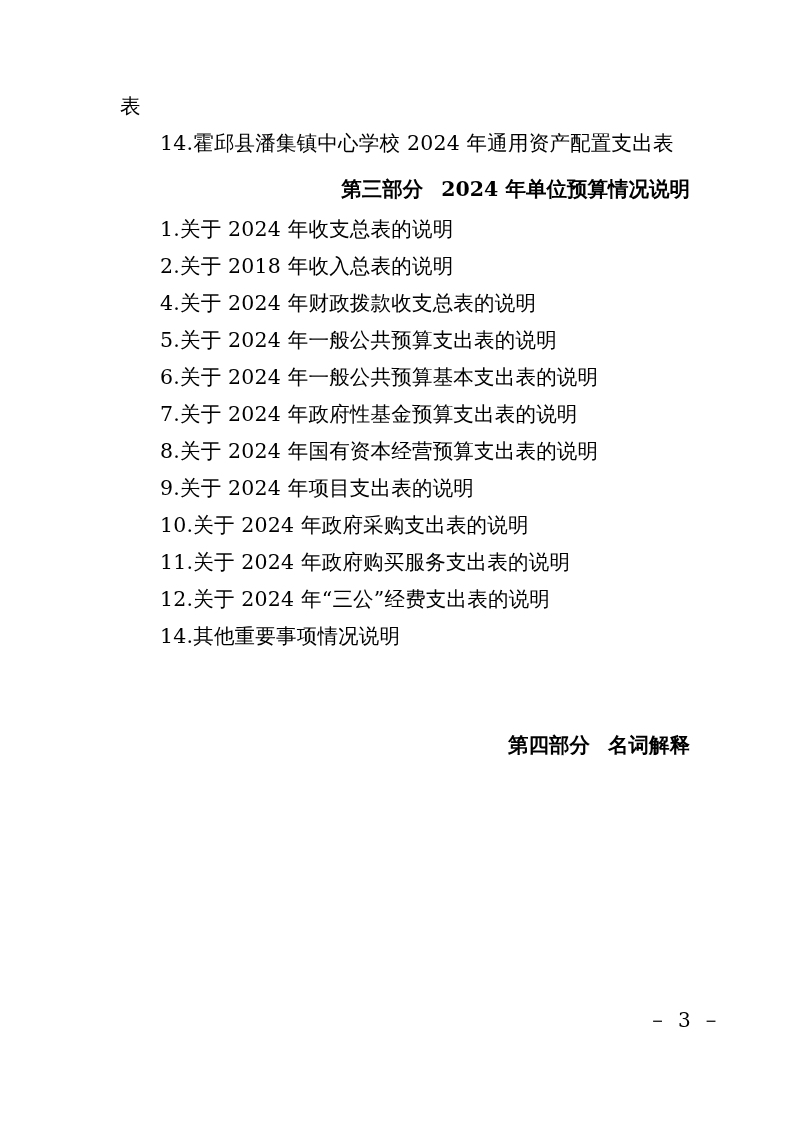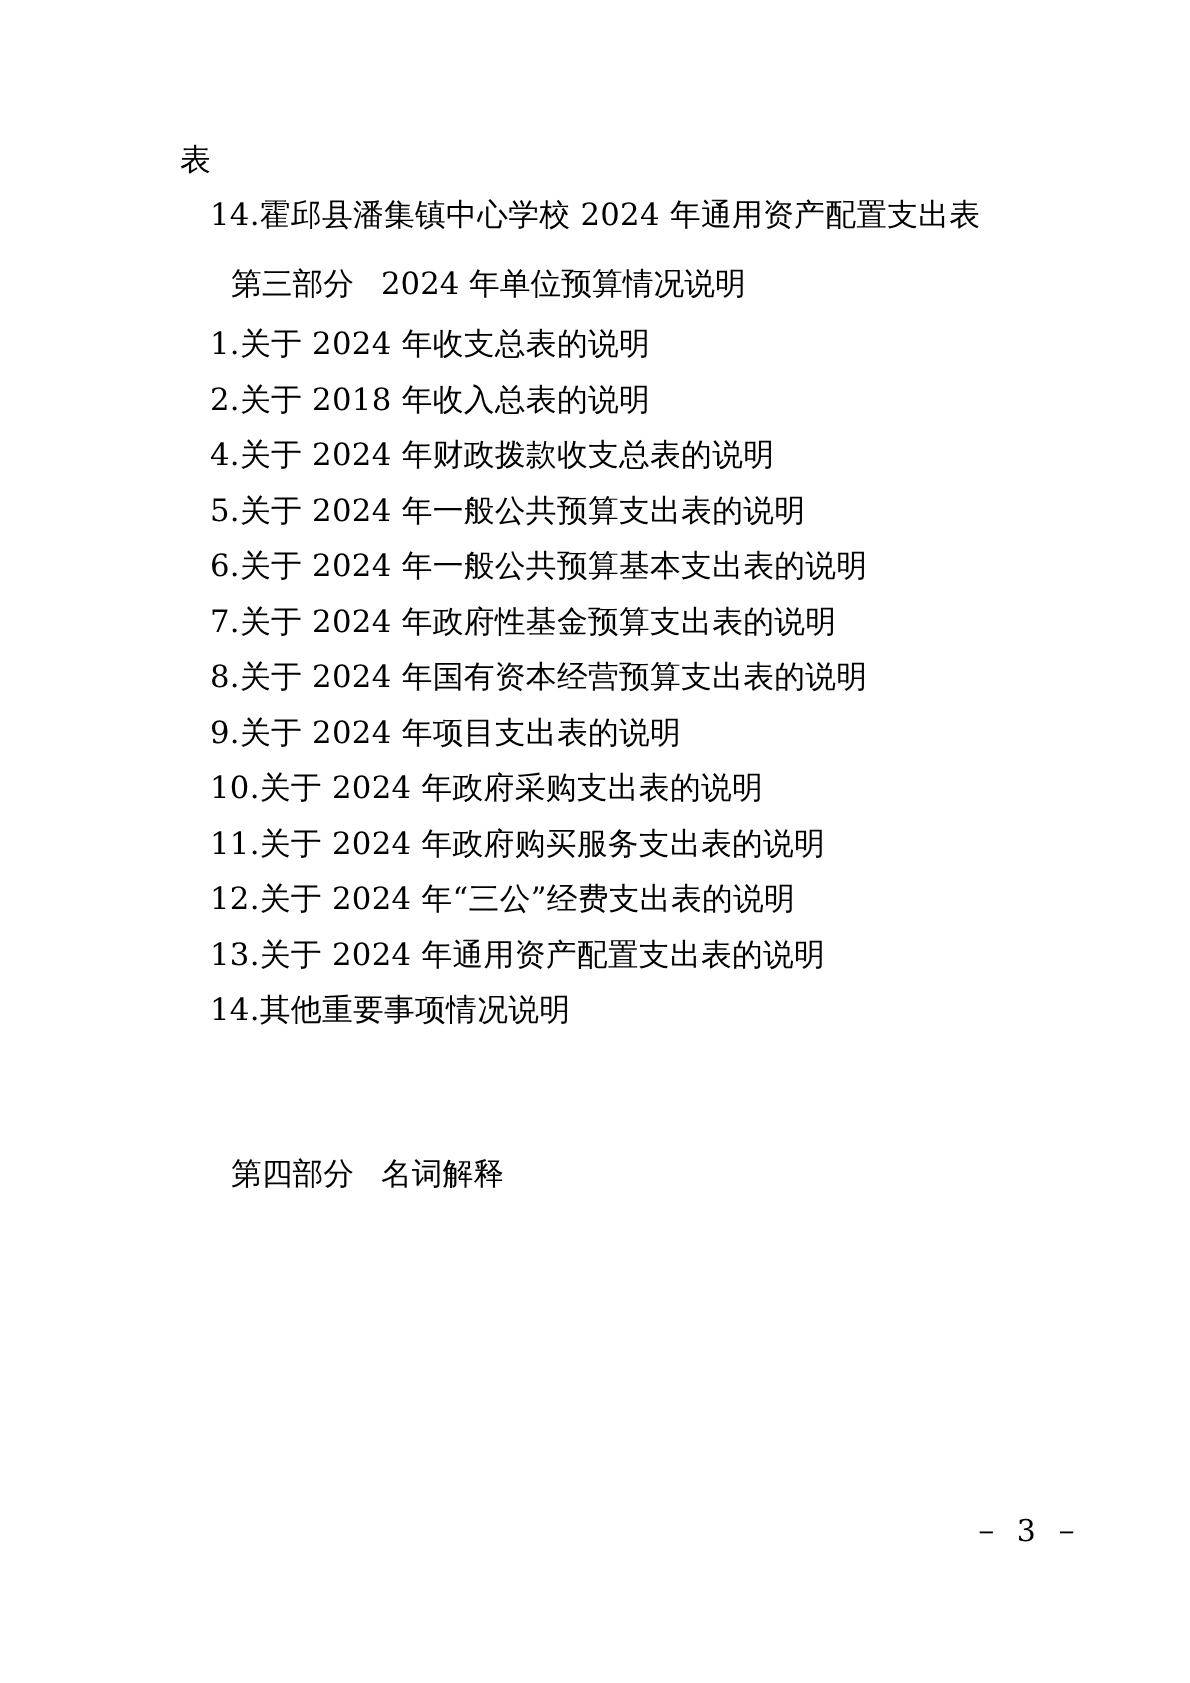--- a/index.html
+++ b/index.html
@@ -28,28 +28,29 @@
   .line {
     font-size: 20.5px;
     line-height: 37px;
     letter-spacing: 0.2px;
     white-space: nowrap;
   }
   .continuation {
     margin-left: 0px;
   }
   .indent {
-    margin-left: 20px;
+    margin-left: 40px;
   }
   .heading {
-    font-weight: normal;
+    font-weight: bold;
     margin-left: 34px;
     font-size: 20.5px;
     line-height: 37px;
     white-space: nowrap;
+    text-align: right;
   }
   .heading .gap {
     display: inline-block;
     width: 18px;
   }
   .heading-spaced {
     margin-top: 9px;
     margin-bottom: 3px;
   }
   .section-four {
@@ -83,21 +84,20 @@
     <div class="line indent">2.关于 2018 年收入总表的说明</div>
     <div class="line indent">4.关于 2024 年财政拨款收支总表的说明</div>
     <div class="line indent">5.关于 2024 年一般公共预算支出表的说明</div>
     <div class="line indent">6.关于 2024 年一般公共预算基本支出表的说明</div>
     <div class="line indent">7.关于 2024 年政府性基金预算支出表的说明</div>
     <div class="line indent">8.关于 2024 年国有资本经营预算支出表的说明</div>
     <div class="line indent">9.关于 2024 年项目支出表的说明</div>
     <div class="line indent">10.关于 2024 年政府采购支出表的说明</div>
     <div class="line indent">11.关于 2024 年政府购买服务支出表的说明</div>
     <div class="line indent">12.关于 2024 年“三公”经费支出表的说明</div>
-    <div class="line indent">13.关于 2024 年通用资产配置支出表的说明</div>
     <div class="line indent">14.其他重要事项情况说明</div>
 
     <div class="heading section-four">
       <span>第四部分</span><span class="gap"></span><span>名词解释</span>
     </div>
 
   </div>
 
   <div class="pagenum">－ 3 －</div>
 

